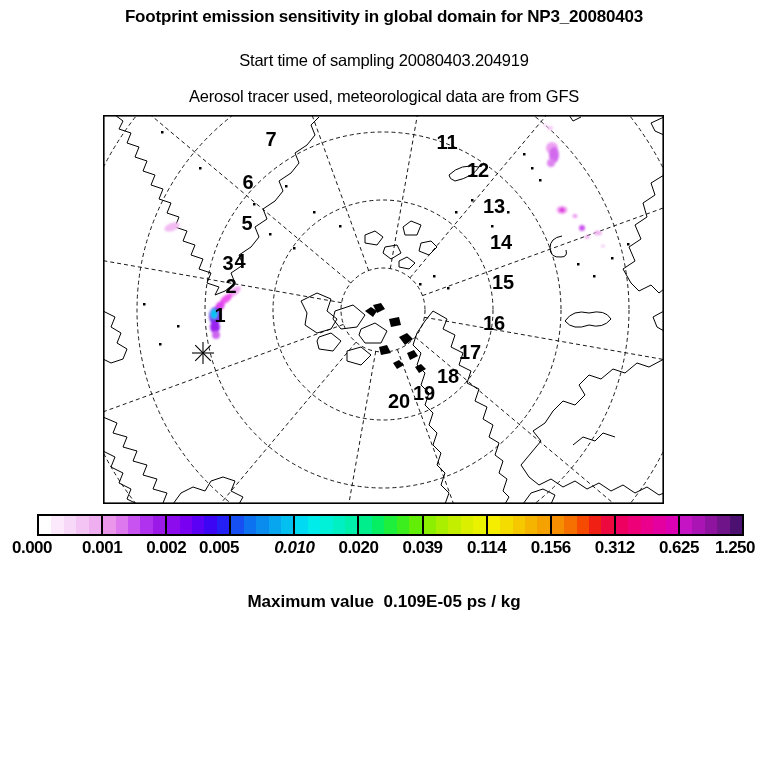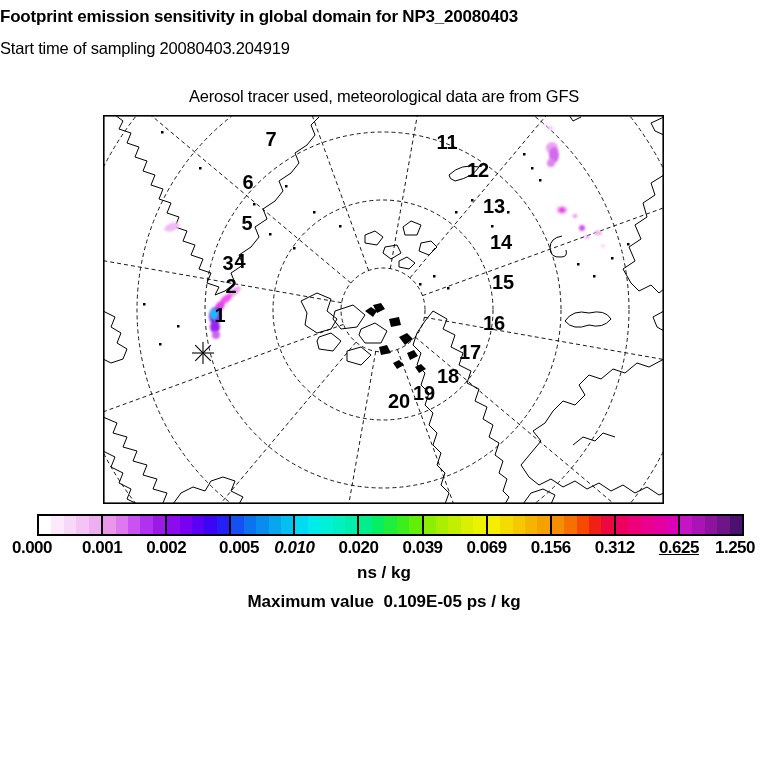--- a/index.html
+++ b/index.html
@@ -1,23 +1,23 @@
 <!DOCTYPE html>
 <html><head>
 <meta charset="utf-8">
 <style>
   html,body{margin:0;padding:0;background:#fff;}
   .page{position:relative;width:768px;height:768px;background:#ffffff;overflow:hidden;
         font-family:"Liberation Sans", sans-serif;color:#000;}
   .pre{white-space:pre;}
-  .title{position:absolute;top:7px;left:0;width:768px;
+  .title{position:absolute;top:7px;left:0;width:768px;text-align:center;
          font-size:17px;font-weight:700;letter-spacing:-0.2px;}
   .hline{position:absolute;left:0;width:768px;display:flex;justify-content:center;
          font-size:16.5px;font-weight:400;letter-spacing:-0.2px;}
-  .l2{top:39px;gap:24px;flex-direction:column;}
+  .l2{top:51px;gap:24px;}
   .l3{top:61px;gap:48px;}
   .l4{top:87px;}
   .map-wrap{position:absolute;left:103px;top:115px;width:561px;height:389px;}
   .map-wrap svg{display:block;}
   .colorbar{position:absolute;left:37px;top:514px;width:707px;height:22px;
             border:2px solid #000;box-sizing:border-box;background:#fff;}
   .cb-row{display:flex;width:100%;height:100%;}
   .cb-seg{flex:1;display:flex;}
   .cb-seg + .cb-seg{border-left:2px solid #000;}
   .cb-cell{flex:1;}
@@ -262,28 +262,27 @@
           <div class="cb-cell" style="background: rgb(112, 20, 138);"></div>
           <div class="cb-cell" style="background: rgb(76, 16, 112);"></div>
         </div>
       </div>
   </div>
 
   <div class="cb-ticks">
       <span class="cb-tick" style="left: -8px;">0.000</span>
       <span class="cb-tick" style="left: 62.0909px;">0.001</span>
       <span class="cb-tick" style="left: 126.182px;">0.002</span>
-      <span class="cb-tick" style="left: 199px;">0.005</span>
+      <span class="cb-tick" style="left: 179px;">0.005</span>
       <span class="cb-tick" style="left: 254.364px; font-style: italic;">0.010</span>
       <span class="cb-tick" style="left: 318.455px; text-align: center;">0.020</span>
       <span class="cb-tick" style="left: 382.545px; text-align: center;">0.039</span>
-      <span class="cb-tick" style="left: 446.636px;">0.069</span>
+      <span class="cb-tick" style="left: 446.636px;">0.114</span>
       <span class="cb-tick" style="left: 510.727px;">0.156</span>
       <span class="cb-tick" style="left: 574.818px;">0.312</span>
-      <span class="cb-tick" style="left: 638.909px; text-decoration: underline;">0.625</span>
+      <span class="cb-tick" style="left: 638.909px;">0.625</span>
       <span class="cb-tick" style="left: 695px;">1.250</span>
     </div>
 
-  <div class="units pre">ns / kg</div>
 
   <div class="maxval pre">Maximum value  0.109E-05 ps / kg</div>
 
 </div>
 
 </body></html>

